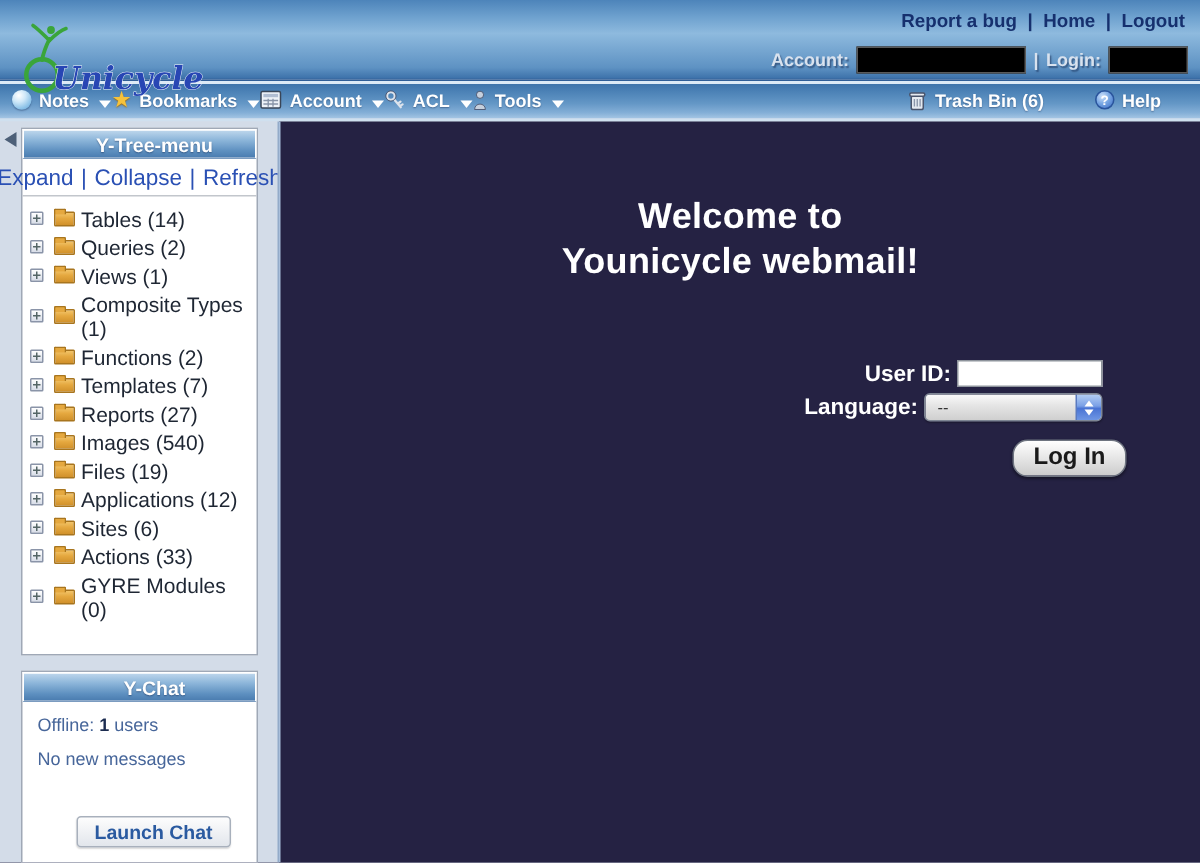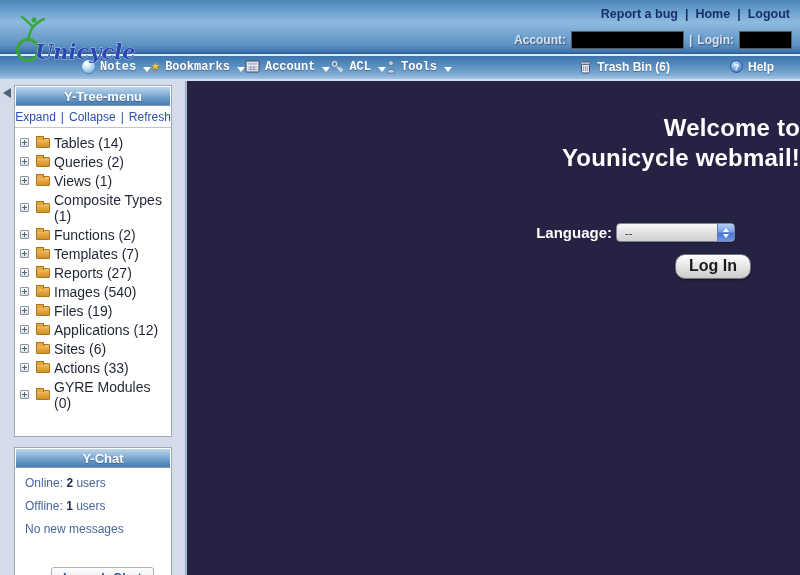--- a/index.html
+++ b/index.html
@@ -29,22 +29,22 @@
   .redact-login  { width:53px; }
 
   
   .toolbar {
     height:27px; flex:0 0 27px; display:flex; align-items:center;
     background:linear-gradient(180deg,#dceaf6 0%,#dceaf6 7%,#3e74ab 8%,#4d83b7 30%,#6497c6 60%,#84afd7 85%,#a5c6e4 100%);
     border-bottom:2px solid #cfe0ef;
     color:#fff; font-size:12px; font-weight:bold;
     text-shadow:0 1px 1px rgba(10,30,70,.4);
   }
-  .tb-left { display:flex; width:452px; justify-content:flex-end; padding-left:8px;font-family:Liberation Mono, monospace; }
-  .tb-right { margin-left:auto; display:flex; gap:60px; padding-right:26px; }
+  .tb-left { display:flex; width:452px; justify-content:flex-start; padding-left:8px; }
+  .tb-right { margin-left:auto; display:flex; gap:34px; padding-right:26px; }
   .tb-item { display:flex; align-items:center; gap:5px; cursor:pointer; white-space:nowrap; }
   .caret { width:0; height:0; border-left:4px solid transparent; border-right:4px solid transparent;
            border-top:5px solid #fff; margin-left:2px; position:relative; top:3px; }
   .ic-note { width:13px; height:13px; border-radius:50%;
     background:radial-gradient(circle at 35% 28%,#ffffff 0%,#cfe8f8 35%,#8cc2e8 70%,#63a2d6 100%);
     box-shadow:0 1px 1px rgba(0,20,60,.3); }
   .ic-star { color:#f6c23a; font-size:15px; line-height:13px; text-shadow:0 1px 1px #9a6a10; }
   .ic-help { width:13px; height:13px; border-radius:50%; display:flex; align-items:center; justify-content:center;
     background:radial-gradient(circle at 35% 30%,#cfe2fa 0%,#7aa8e4 45%,#3a6cc4 100%);
     color:#fff; font-size:9px; font-weight:bold; text-shadow:none; border:1px solid #2a549c; }
@@ -59,21 +59,21 @@
     border-top:5px solid transparent; border-bottom:5px solid transparent; border-right:8px solid #4d6078; }
   .panel { width:158px; background:#fff; border:1px solid #9fa8b6; }
   .panel-header {
     height:20px; display:flex; align-items:center; justify-content:center;
     background:linear-gradient(180deg,#bdd6ec 0%,#8db6da 35%,#5e90c0 75%,#4a7cb0 100%);
     color:#fff; font-size:13px; font-weight:bold; text-shadow:0 1px 1px rgba(10,30,70,.45);
     border:1px solid #fff; border-bottom:1px solid #7c9cc0;padding-left:20px;
   }
   .tree-panel { height:352px; display:flex; flex-direction:column; }
   .tree-actions { display:flex; justify-content:center; gap:5px; padding:4px 0 3px;
-    font-size:12px; color:#2a50b4; border-bottom:1px solid #c2c6cc; }
+    font-size:15px; color:#2a50b4; border-bottom:1px solid #c2c6cc; }
   .tree-actions a { color:#2a50b4; text-decoration:none; cursor:pointer; }
   .tree { list-style:none; padding:5px 0 0 5px; overflow:hidden; }
   .tree-item { display:flex; align-items:center; gap:4px; padding:1.5px 0; font-size:14px; color:#1e2633; cursor:pointer; }
   .expander { width:9px; height:9px; flex:0 0 9px; border:1px solid #8a94a8; border-radius:1px;
     background:linear-gradient(180deg,#ffffff,#d8dde8); position:relative; }
   .expander::before { content:""; position:absolute; left:1px; right:1px; top:3px; height:1px; background:#566; }
   .expander::after  { content:""; position:absolute; top:1px; bottom:1px; left:3px; width:1px; background:#566; }
   .folder { width:14px; height:10px; flex:0 0 14px; position:relative; margin-left:3px;
     background:linear-gradient(180deg,#f2c469 0%,#e5a83f 45%,#d1912b 100%);
     border:1px solid #a8751e; border-radius:1px; }
@@ -85,21 +85,21 @@
   .chat-line { margin-bottom:9px; }
   .chat-line b { color:#1c2c50; }
   .launch-chat {
     margin:22px 0 0 26px; padding:2px 11px; font-size:13px; font-weight:bold; color:#2a5aa0;
     background:linear-gradient(180deg,#fdfdfd,#e2e6ec); border:1px solid #a8b0bc; border-radius:3px;
     font-family:"Liberation Sans","DejaVu Sans",sans-serif; cursor:pointer; box-shadow:0 1px 1px rgba(0,0,0,.15);
   }
 
   
   .main { flex:1; background:#252243; border-left:1px solid #a9bfdb; color:#fff; }
-  .welcome { margin-top:32px; text-align:right; font-size:24px; font-weight:bold; line-height:1.25; letter-spacing:.2px; }
+  .welcome { margin-top:49px; text-align:center; font-size:24px; font-weight:bold; line-height:1.25; letter-spacing:.2px; }
   .login-form { width:262px; margin:50px auto 0; margin-left:286px; display:flex; flex-direction:column; }
   .form-row { display:flex; align-items:center; justify-content:flex-end; margin-bottom:4px; gap:4px; }
   .form-row label { font-size:15px; font-weight:bold; white-space:nowrap; }
   .login-form input {
     width:97px; height:18px; border:1px solid #8e949c; background:#fff; font-size:12px; padding:0 3px;
     font-family:"Liberation Sans","DejaVu Sans",sans-serif;
   }
   .aqua-select { width:119px; height:19px; display:flex; align-items:center; cursor:pointer;
     border:1px solid #7e8694; border-radius:4px;
     background:linear-gradient(180deg,#fafafa 0%,#e4e4e4 45%,#cfcfcf 100%);
@@ -300,42 +300,41 @@
               <span class="folder"></span>
               <span class="tree-label">GYRE Modules (0)</span>
             </li>
           </ul>
       </div>
 
       <div class="panel chat-panel">
         <div class="panel-header">Y-Chat</div>
         <div class="chat-body">
           <div class="chat-line">
-            <span>Online:</span>
-            <b>2</b>
-            <span>users</span>
-          </div>
-          <div class="chat-line">
             <span>Offline:</span>
             <b>1</b>
             <span>users</span>
           </div>
           <div class="chat-line">No new messages</div>
           <button type="button" class="launch-chat">Launch Chat</button>
         </div>
       </div>
     </div>
 
     <div class="main">
       <h1 class="welcome">
         <span>Welcome to</span><br>
         <span>Younicycle webmail!</span>
       </h1>
 
       <form class="login-form">
+        <div class="form-row">
+          <label>User ID:</label>
+          <input type="text" value="" style="">
+        </div>
         <div class="form-row">
           <label>Language:</label>
           <div class="aqua-select">
             <span class="sel-value">--</span>
             <span class="stepper">
               <i class="up"></i>
                 <i class="dn"></i>
             </span>
           </div>
         </div>

